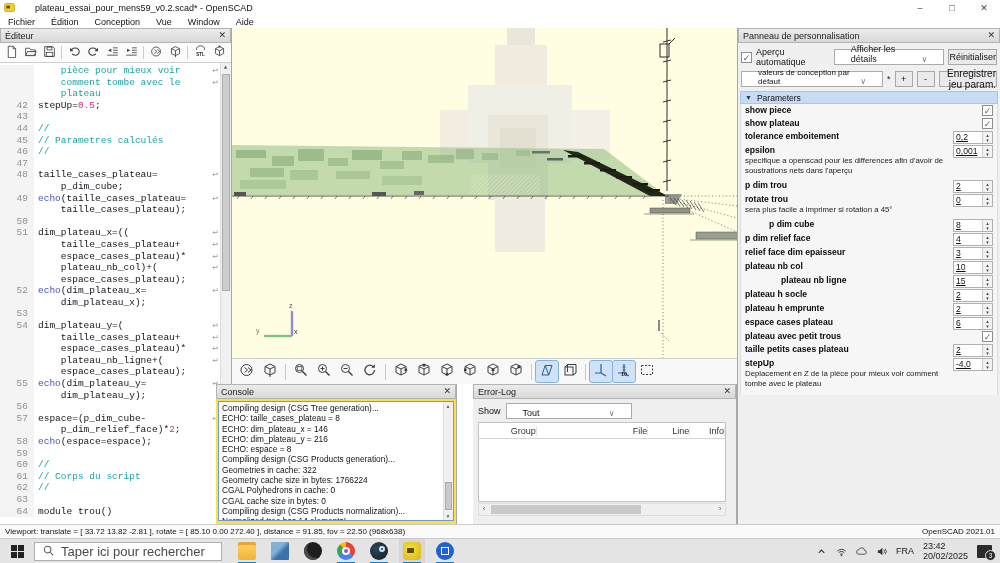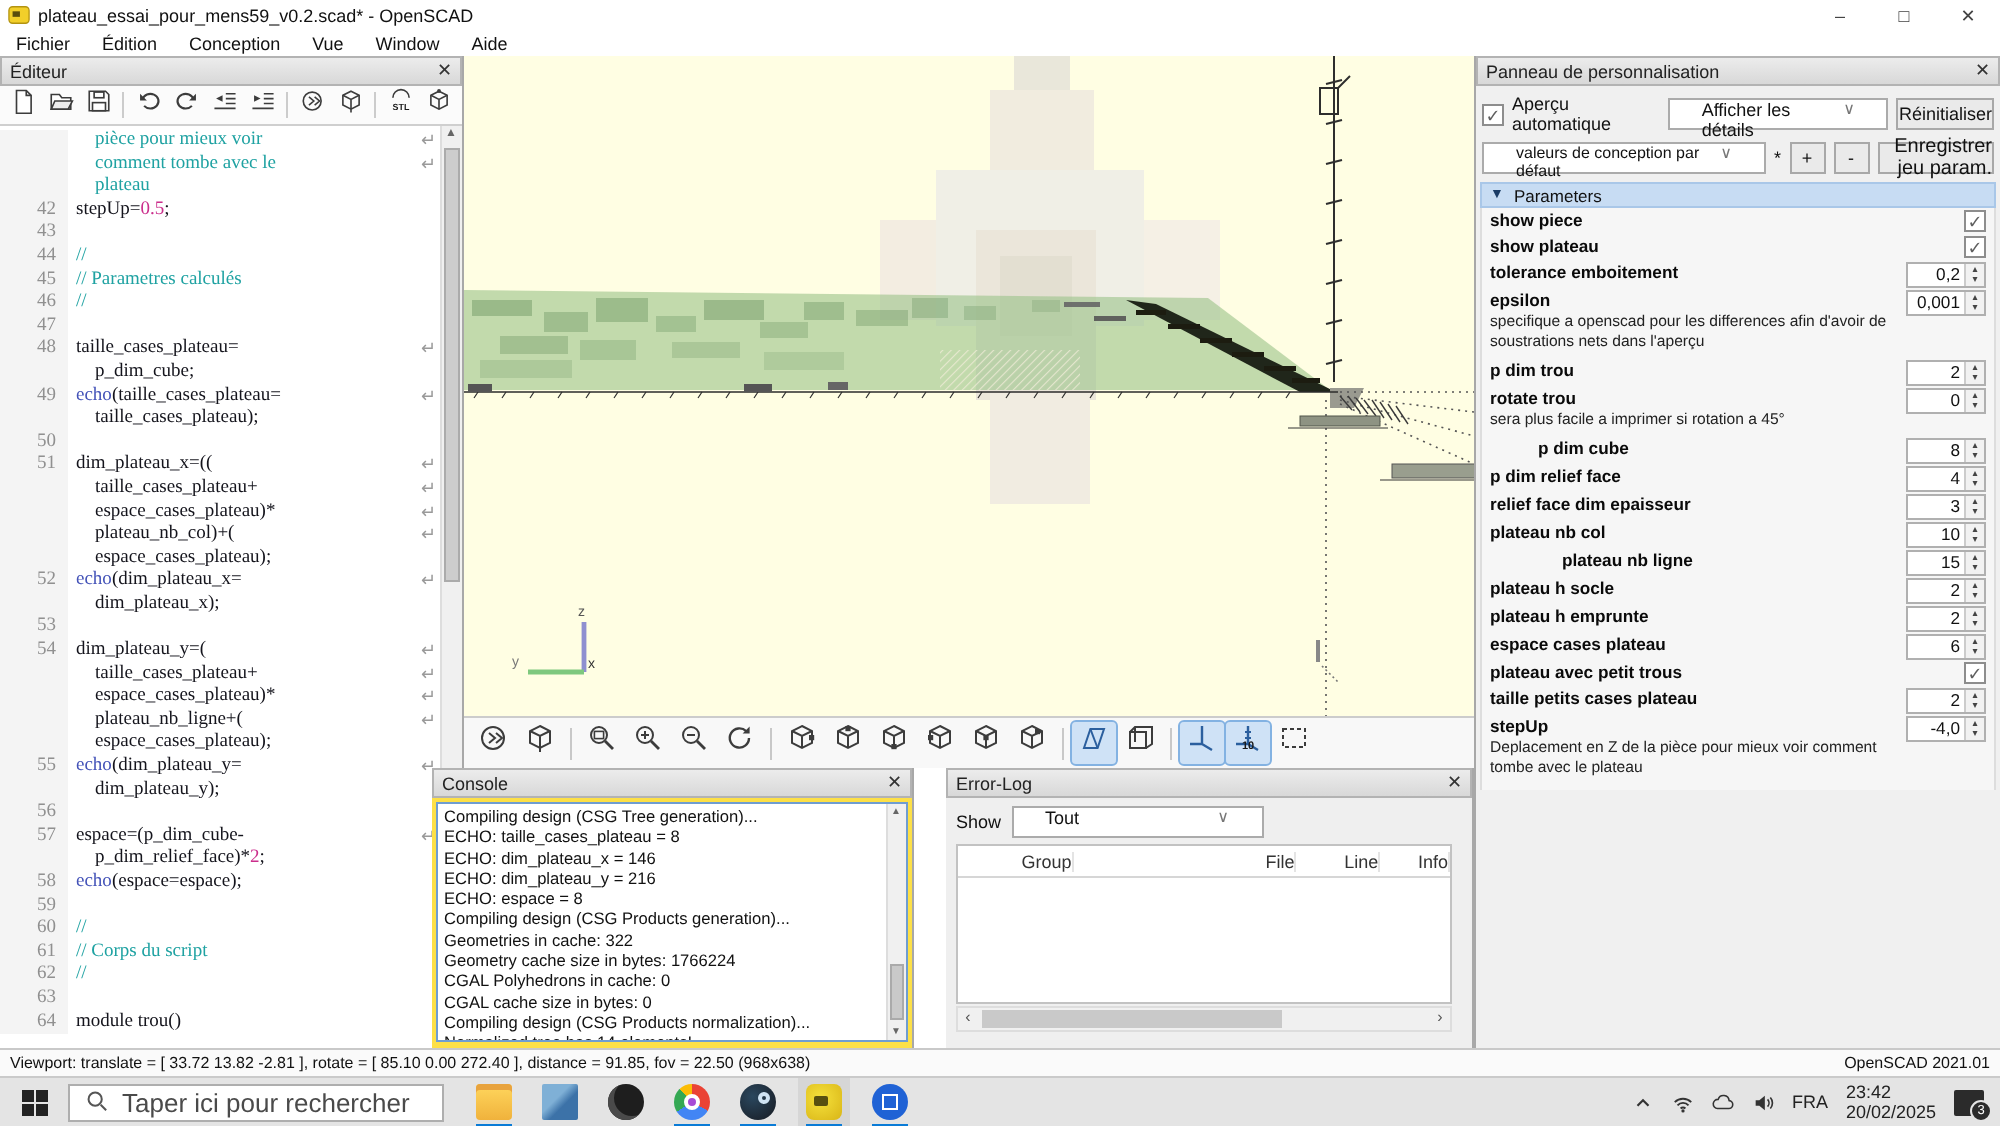--- a/index.html
+++ b/index.html
@@ -1,39 +1,39 @@
 <!DOCTYPE html>
 <html><head>
 <meta charset="utf-8">
 <style>
   html,body{margin:0;padding:0;}
   body{width:1000px;height:563px;position:relative;overflow:hidden;
        font-family:"Liberation Sans","DejaVu Sans",sans-serif;background:#fff;color:#111;}
   
   #titlebar{position:absolute;left:0;top:0;width:1000px;height:16px;background:#fff;
-            display:flex;align-items:center;font-size:9px;gap:4px;padding-left:4px;box-sizing:border-box;}
+            display:flex;align-items:center;font-size:9px;gap:20px;padding-left:4px;box-sizing:border-box;}
   .win-controls{margin-left:auto;display:flex;height:100%;}
   .win-btn{width:32px;display:flex;align-items:center;justify-content:center;color:#444;font-size:9px;}
   #menubar{position:absolute;left:0;top:16px;width:1000px;height:12px;background:#fff;
            display:flex;align-items:center;font-size:9px;}
   .menu-item{padding:0 8px;}
   
   .panel-title{height:15px;background:linear-gradient(#ececec,#d8d8d8);border:1px solid #b3b3b3;
                display:flex;align-items:center;padding:0 4px;font-size:9px;color:#222;box-sizing:border-box;}
   .panel-close{margin-left:auto;color:#333;font-size:9px;line-height:9px;}
   
   #editor{position:absolute;left:0;top:28px;width:232px;height:496px;background:#fff;
           border-right:1px solid #a8a8a8;box-sizing:border-box;}
   #ed-toolbar{height:19px;display:flex;align-items:center;gap:1px;padding:0 2px;background:#fbfbfb;
               border-bottom:1px solid #cfcfcf;}
   .tb-btn{width:18px;height:16px;display:flex;align-items:center;justify-content:center;}
   .tb-btn svg{width:13px;height:13px;}
   .tb-sep{width:1px;height:13px;background:#ccc;margin:0 2px;}
   #ed-body{position:relative;height:462px;overflow:hidden;background:#fff;
-           font-family:Liberation Serif, serif;font-size:9.5px;}
+           font-family:Liberation Mono, monospace;font-size:9.5px;}
   #ed-rows{position:absolute;left:0;top:2px;right:10px;}
   .ed-row{display:flex;height:11.6px;line-height:11.6px;position:relative;white-space:pre;}
   .ln{width:28px;flex:none;text-align:right;padding-right:6px;color:#909090;background:#f4f4f4;}
   .ct{flex:1;padding-left:4px;}
   .wrap{position:absolute;right:3px;color:#9a9a9a;font-size:9px;}
   .tk-c{color:#1fa2a2}.tk-k{color:#4453b8}.tk-n{color:#cb2e8c}.tk-i{color:#14141c}
   #ed-scroll{position:absolute;right:0;top:0;bottom:0;width:10px;background:#f0f0f0;border-left:1px solid #ddd;}
   #ed-scroll .arr{position:absolute;left:0;width:9px;height:9px;font-size:6px;color:#666;text-align:center;line-height:9px;}
   #ed-thumb{position:absolute;left:1px;right:1px;top:11px;height:215px;background:#cdcdcd;border:1px solid #ababab;}
   
@@ -50,21 +50,21 @@
   #console-body{position:absolute;top:17px;left:2px;right:2px;bottom:3px;background:#fff;
                 border:1px solid #6f9dd1;font-size:8.3px;line-height:10.3px;padding:1px 3px;
                 overflow:hidden;box-sizing:border-box;}
   #console-scroll{position:absolute;right:3px;top:18px;bottom:4px;width:9px;background:#f0f0f0;border-left:1px solid #ddd;}
   #console-scroll .arr{position:absolute;left:0;width:8px;height:8px;font-size:5px;color:#666;text-align:center;line-height:8px;}
   #console-thumb{position:absolute;left:1px;right:1px;bottom:10px;height:26px;background:#c9c9c9;border:1px solid #aaa;}
   
   #errorlog{position:absolute;left:473px;top:384px;width:264px;height:140px;background:#efefef;
             border-right:1px solid #a8a8a8;box-sizing:border-box;}
   #el-filter{display:flex;align-items:center;gap:5px;padding:4px 5px 2px 5px;font-size:9px;}
-  .combo{background:#fff;border:1px solid #ababab;height:14px;display:flex;align-items:flex-start;
+  .combo{background:#fff;border:1px solid #ababab;height:14px;display:flex;align-items:flex-end;
          padding:0 16px;font-size:9px;gap:10px;}
   .combo .chev{color:#777;font-size:8px;margin-left:auto;}
   #el-table{position:absolute;left:5px;right:10px;top:38px;bottom:22px;background:#fff;border:1px solid #c2c2c2;}
   #el-head{display:flex;border-bottom:1px solid #d6d6d6;font-size:9px;color:#333;height:15px;align-items:center;}
   .el-col{text-align:right;border-right:1px solid #e4e4e4;box-sizing:border-box;}
   #el-hscroll{position:absolute;left:5px;right:10px;bottom:8px;height:11px;background:#f0f0f0;border:1px solid #ddd;}
   #el-hthumb{position:absolute;left:12px;width:150px;top:1px;bottom:1px;background:#c9c9c9;}
   #el-hscroll .arr{position:absolute;top:0;bottom:0;width:10px;font-size:8px;color:#555;text-align:center;line-height:10px;}
   
   #customizer{position:absolute;left:737px;top:28px;width:263px;height:496px;background:#f0f0f0;
@@ -76,21 +76,21 @@
             font-size:9px;line-height:10px;text-align:center;flex:none;box-sizing:border-box;}
   #params-header{margin:2px 2px 0 2px;height:13px;background:#c7dcf3;border:1px solid #a9c7e8;
                  display:flex;align-items:center;gap:5px;padding:0 4px;font-size:8.5px;box-sizing:border-box;}
   #params-list{margin:0 2px;background:#f6f6f6;border-left:1px solid #ddd;border-right:1px solid #ddd;}
   .param-row{display:flex;align-items:flex-start;padding:1px 4px 0 4px;box-sizing:border-box;}
   .param-left{flex:1;min-width:0;}
   .param-label{font-weight:bold;font-size:8.6px;color:#0a0a0a;line-height:11px;}
   .param-desc{font-size:7.8px;color:#222;line-height:9.5px;}
   .spinbox{margin-left:auto;width:40px;height:13px;background:#fff;border:1px solid #b0b0b0;
            display:flex;flex:none;box-sizing:border-box;}
-  .spin-val{flex:1;text-align:right;padding:0 2px;font-size:8.6px;line-height:11px;}
+  .spin-val{flex:1;text-align:left;padding:0 2px;font-size:8.6px;line-height:11px;text-decoration:underline;}
   .spin-arr{width:9px;border-left:1px solid #ccc;display:flex;flex-direction:column;align-items:center;
             justify-content:center;font-size:5px;line-height:5px;color:#444;background:#f2f2f2;}
   
   #statusbar{position:absolute;left:0;top:524px;width:1000px;height:14px;background:#fafafa;
              border-top:1px solid #c9c9c9;display:flex;align-items:center;font-size:8px;
              padding:0 5px;box-sizing:border-box;color:#111;}
   
   #taskbar{position:absolute;left:0;top:538px;width:1000px;height:25px;background:#e4e4e4;
            border-top:1px solid #cacaca;display:flex;align-items:center;box-sizing:border-box;}
   #start-btn{width:34px;height:25px;display:flex;align-items:center;justify-content:center;}

